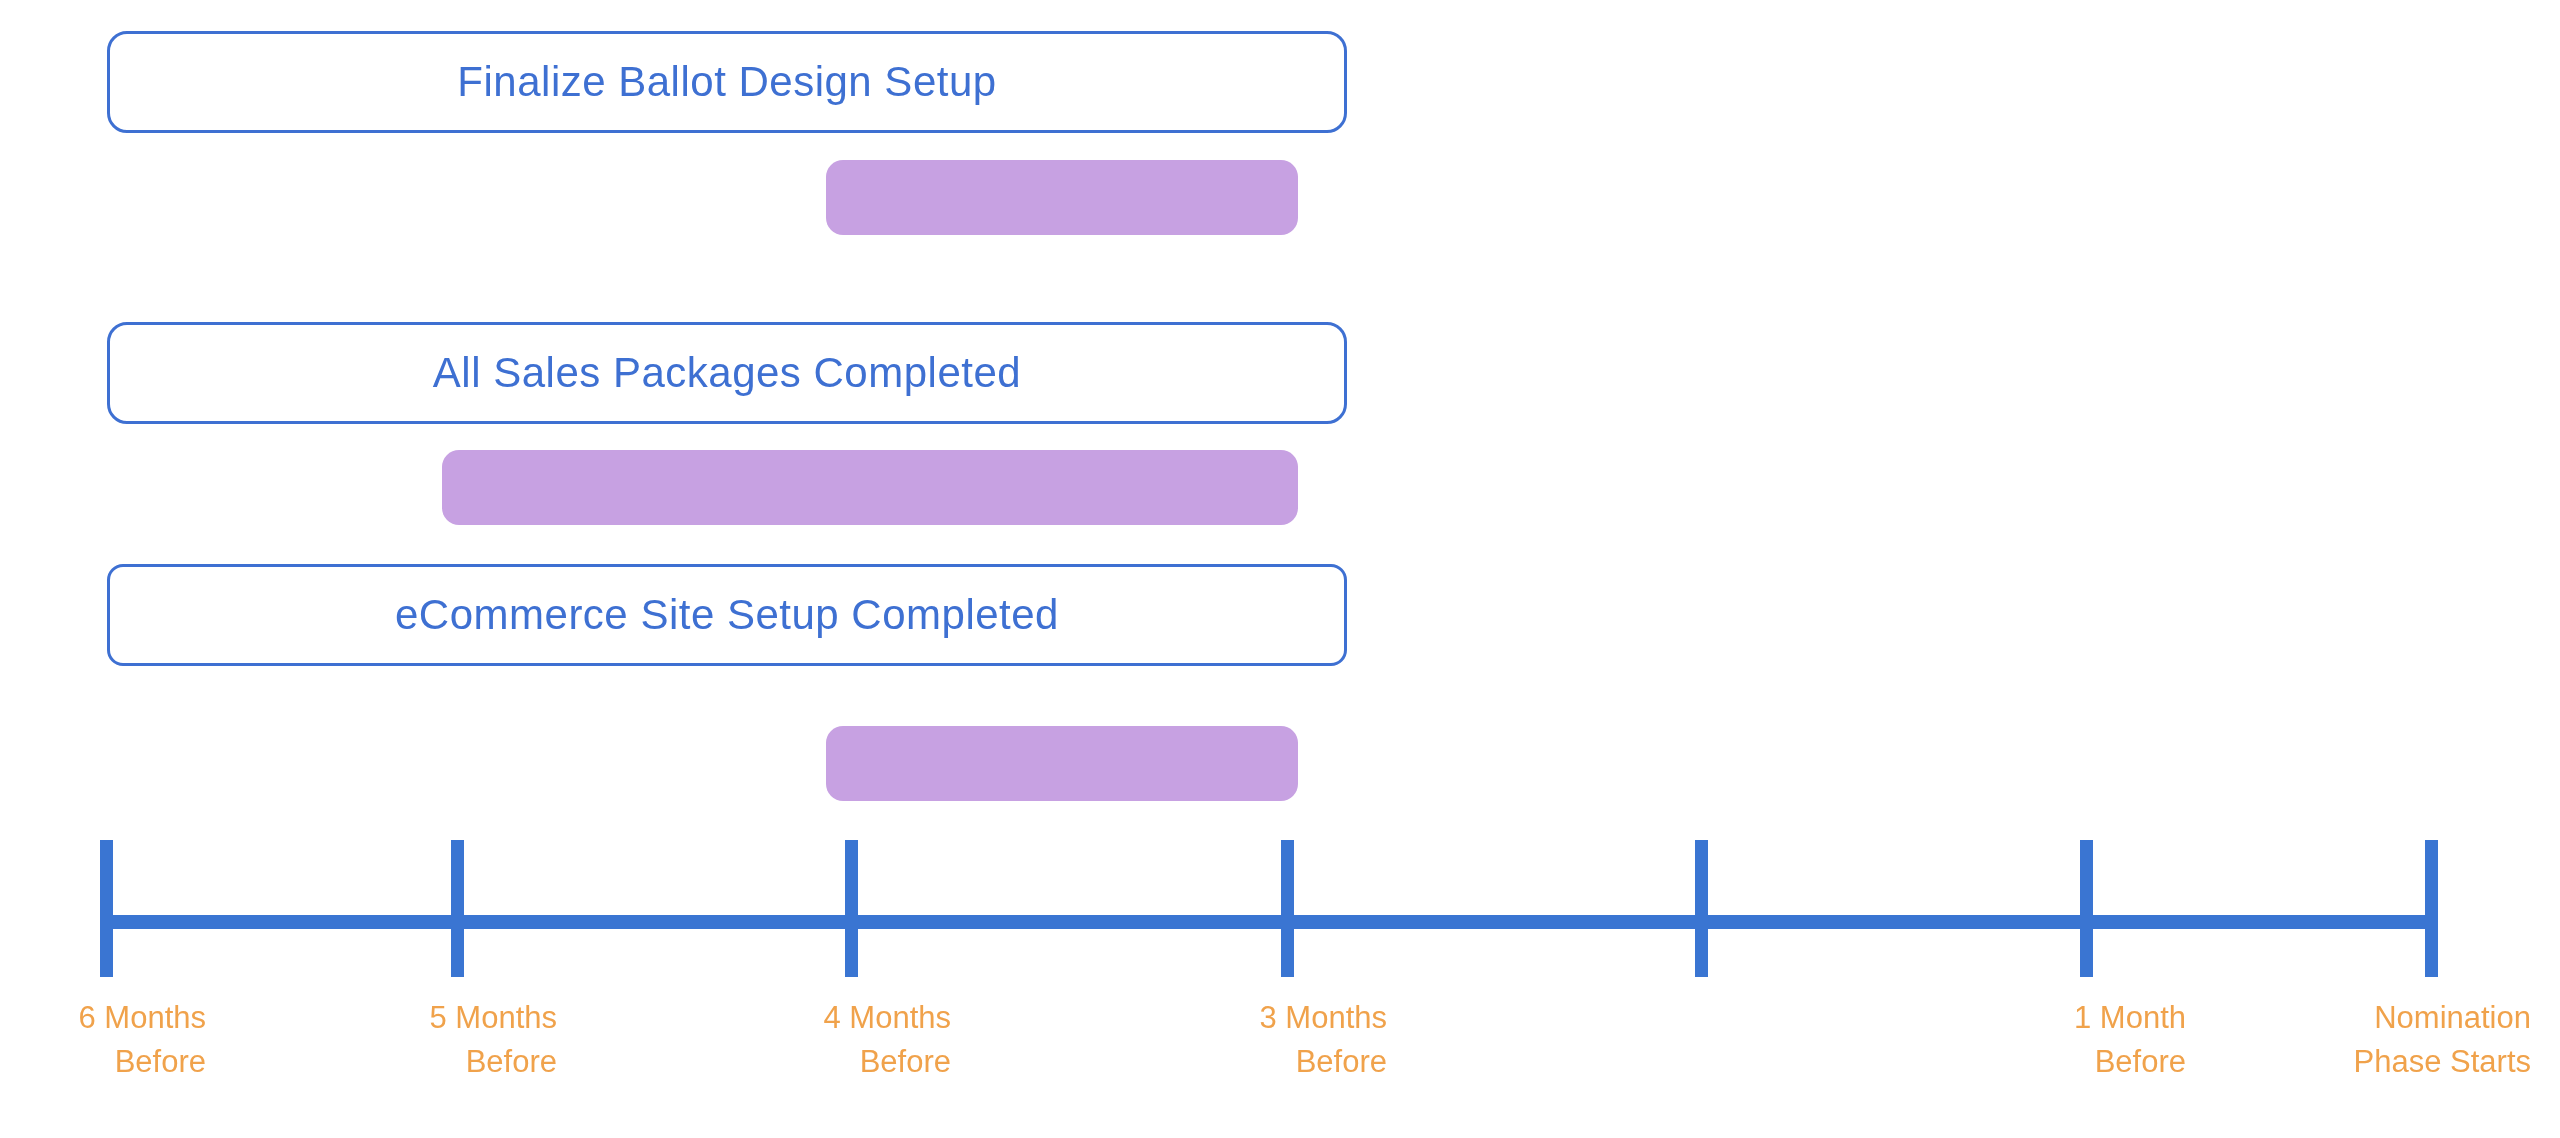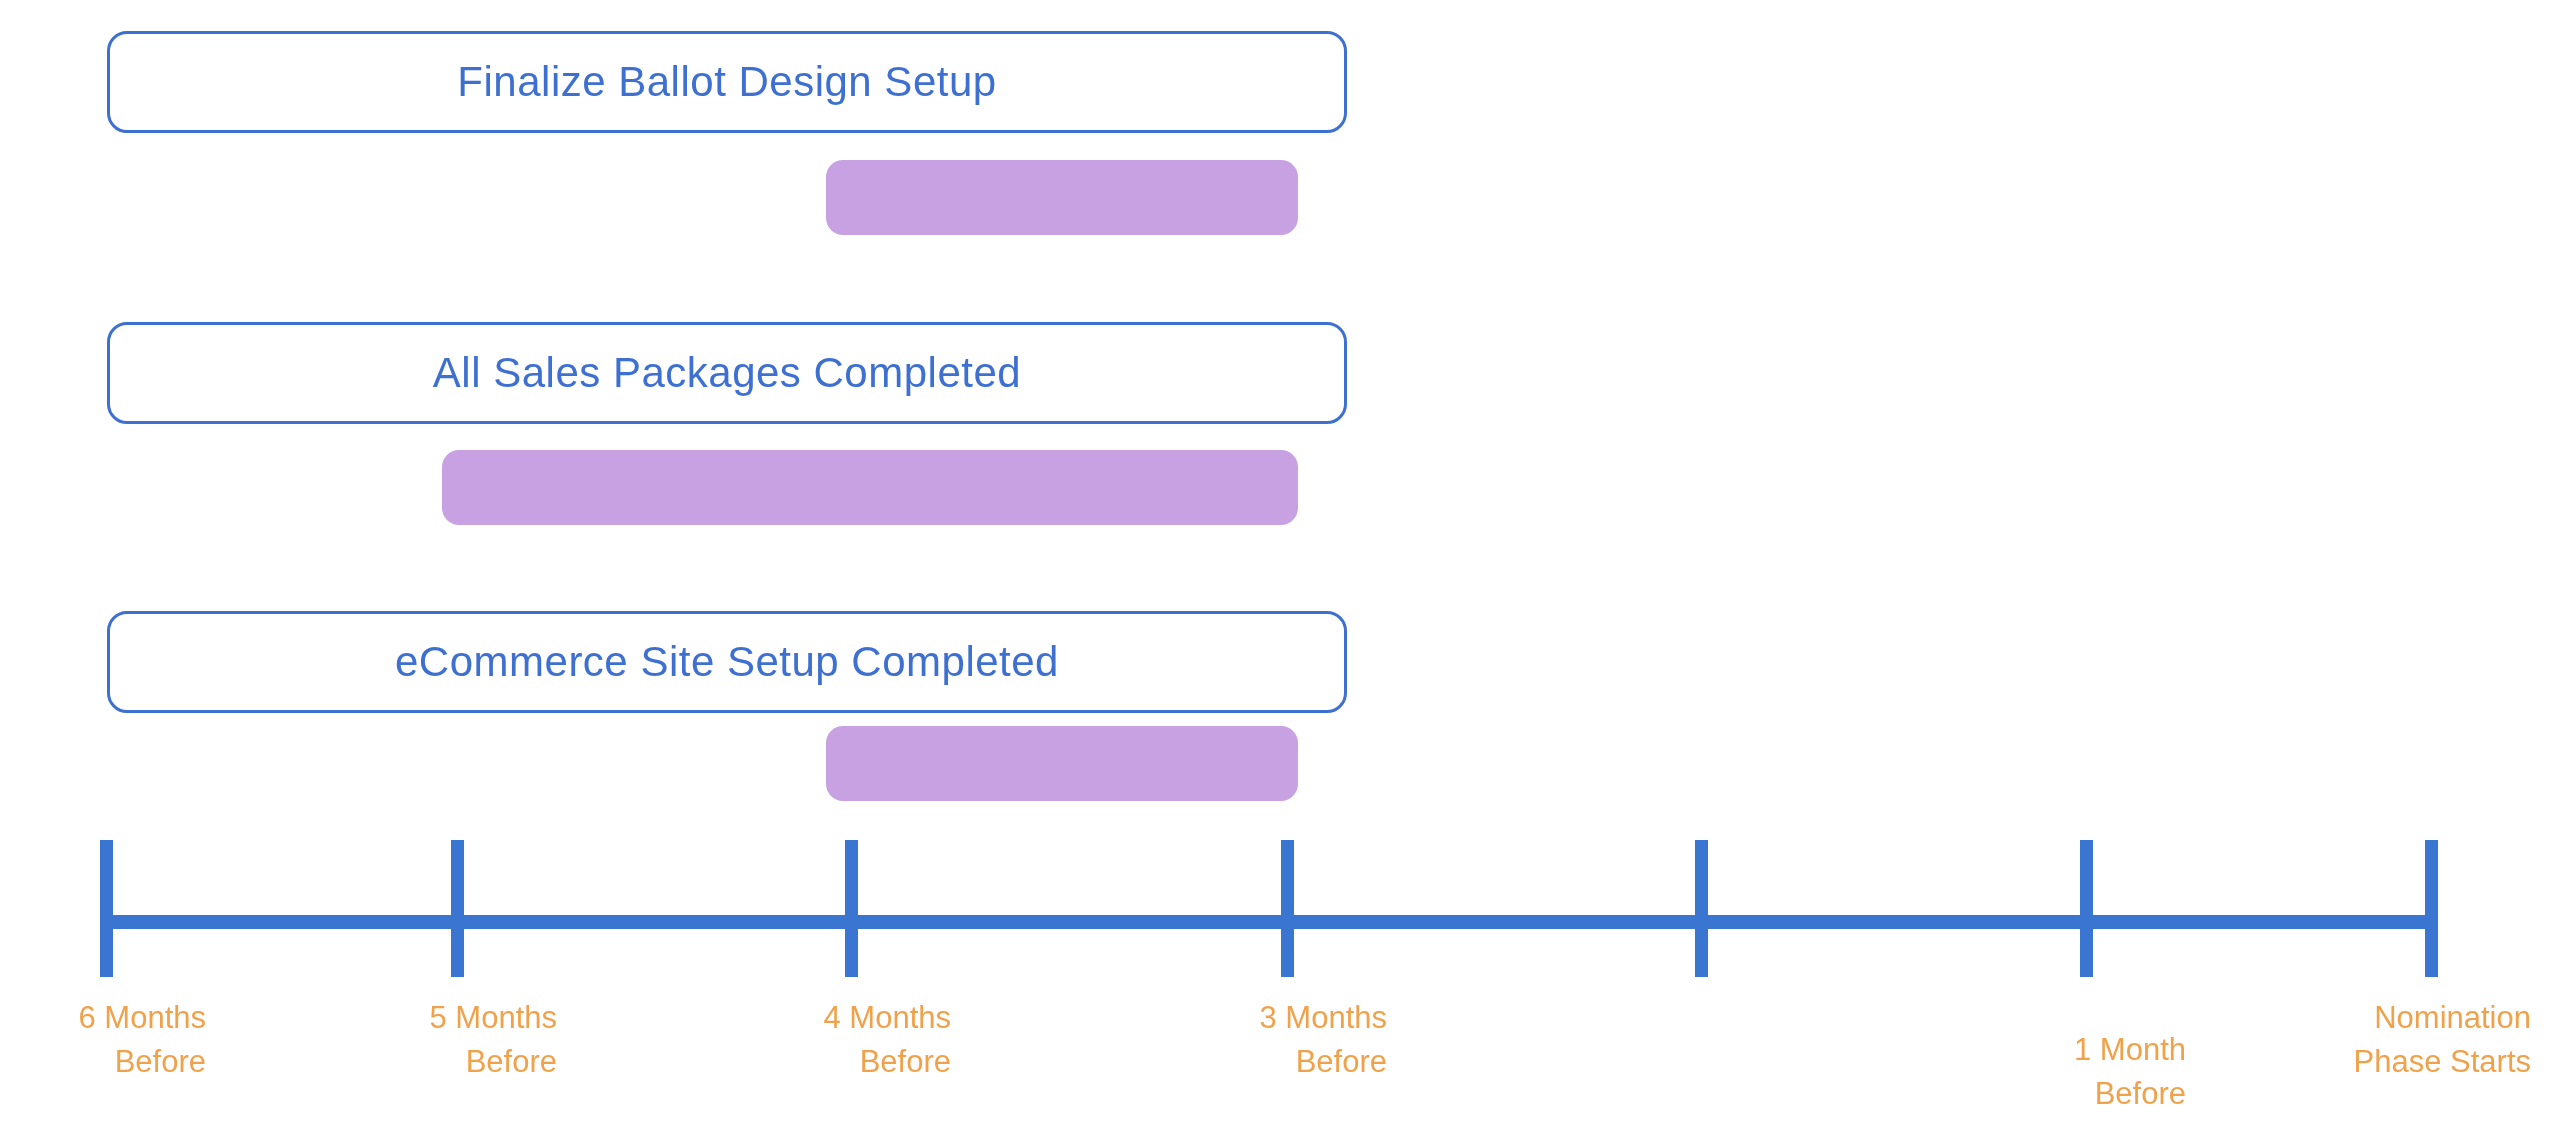--- a/index.html
+++ b/index.html
@@ -69,35 +69,35 @@
   <div class="label-box" style="top: 31px;">
     <span>Finalize Ballot Design Setup</span>
   </div>
   <div class="bar" style="left: 826px; top: 160px; width: 472px;"></div>
 
   <div class="label-box" style="top: 322px; text-align: right;">
     <span>All Sales Packages Completed</span>
   </div>
   <div class="bar" style="left: 442px; top: 450px; width: 856px;"></div>
 
-  <div class="label-box" style="top: 611px;">
+  <div class="label-box" style="top: 564px; border-radius: 16px;">
     <span>eCommerce Site Setup Completed</span>
   </div>
   <div class="bar" style="left: 826px; top: 726px; width: 472px;"></div>
 
   <div class="tl-line"></div>
 
   <div class="tick" style="left: 99.5px;"></div>
   <div class="tick" style="left: 450.5px;"></div>
   <div class="tick" style="left: 844.5px;"></div>
   <div class="tick" style="left: 1280.5px;"></div>
   <div class="tick" style="left: 1694.5px;"></div>
   <div class="tick" style="left: 2079.5px;"></div>
   <div class="tick" style="left: 2424.5px;"></div>
 
   <div class="tick-label" style="left: 6px;">6 Months Before</div>
   <div class="tick-label" style="left: 357px;">5 Months Before</div>
   <div class="tick-label" style="left: 751px;">4 Months Before</div>
   <div class="tick-label" style="left: 1187px;">3 Months Before</div>
-  <div class="tick-label" style="left: 1986px; margin-top: 32px;">1 Month Before</div>
+  <div class="tick-label" style="left: 1986px;">1 Month Before</div>
   <div class="tick-label" style="left: 2331px;">Nomination Phase Starts</div>
 
 </div>
 
 </body></html>

